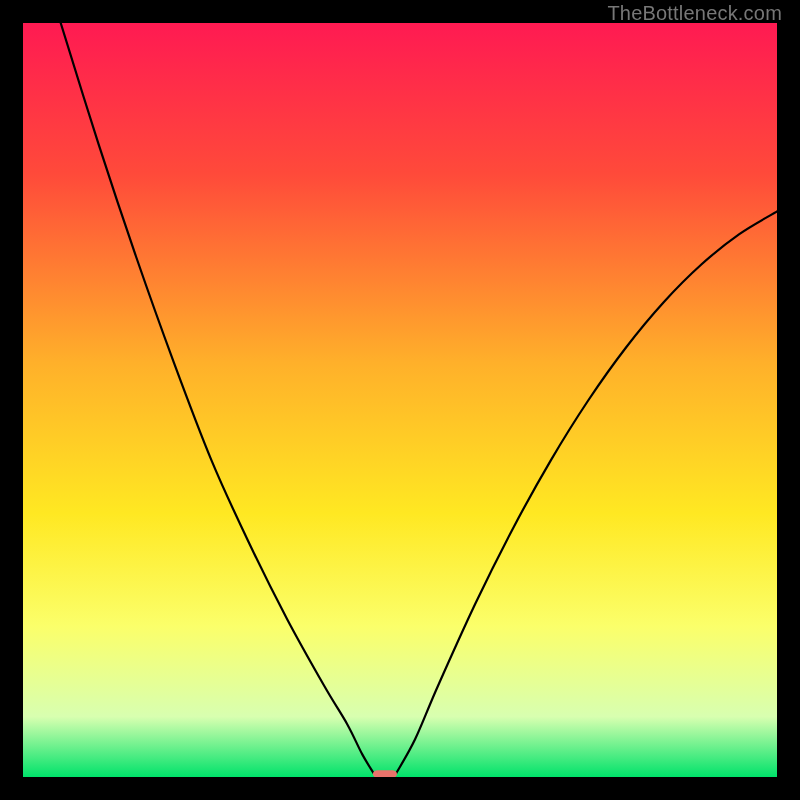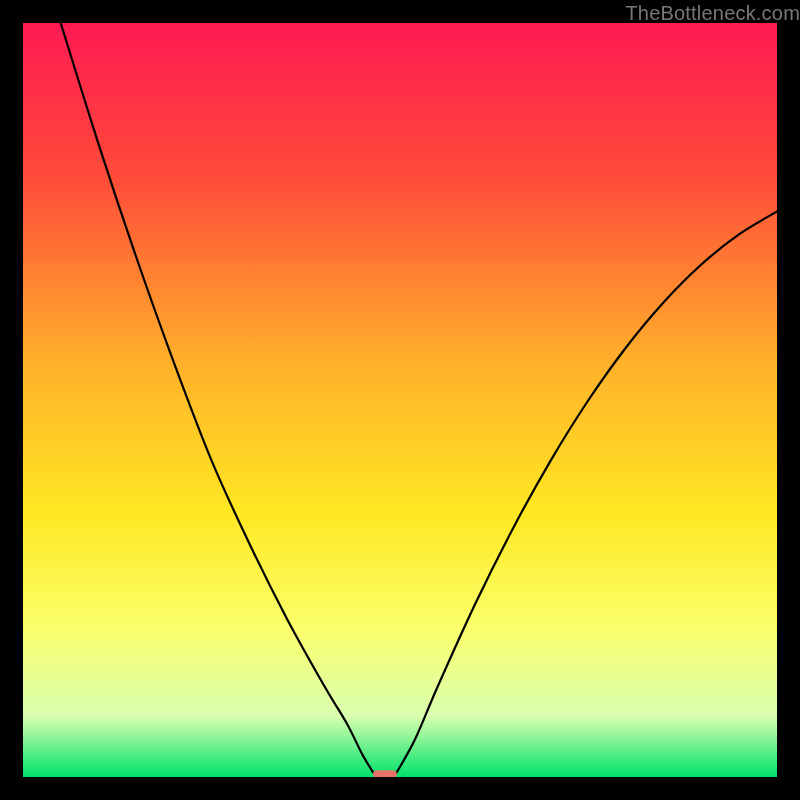--- a/index.html
+++ b/index.html
@@ -22,21 +22,21 @@
     position: absolute;
     left: 23px;
     top: 23px;
     width: 754px;
     height: 754px;
     overflow: hidden;
   }
   .watermark {
     position: absolute;
     top: 2px;
-    right: 0;
+    right: 18px;
     color: #777;
     font-size: 20px;
     font-weight: 400;
     letter-spacing: 0.2px;
     z-index: 10;
   }
   svg { display: block; }
 </style>
 </head>
 <body>

